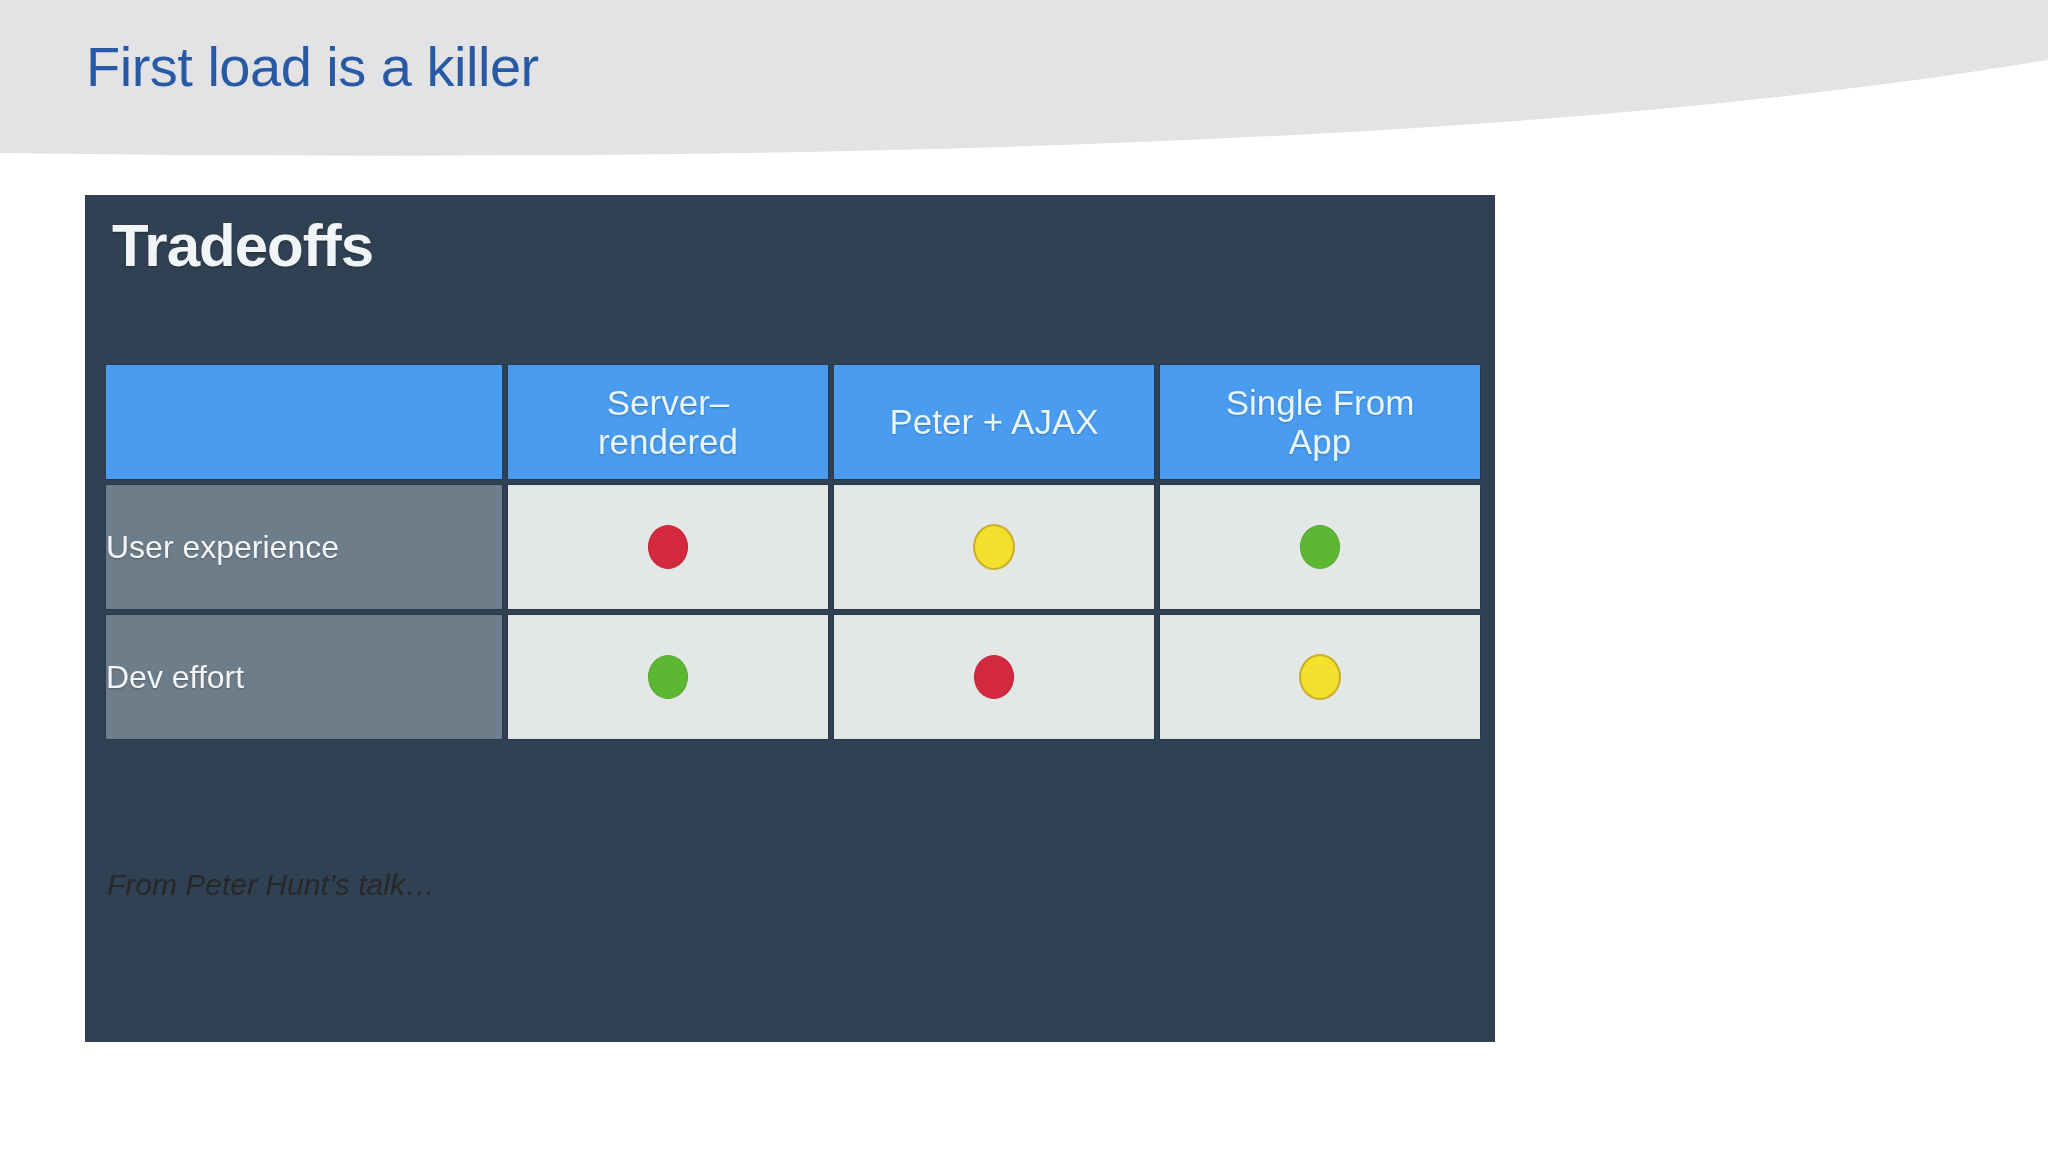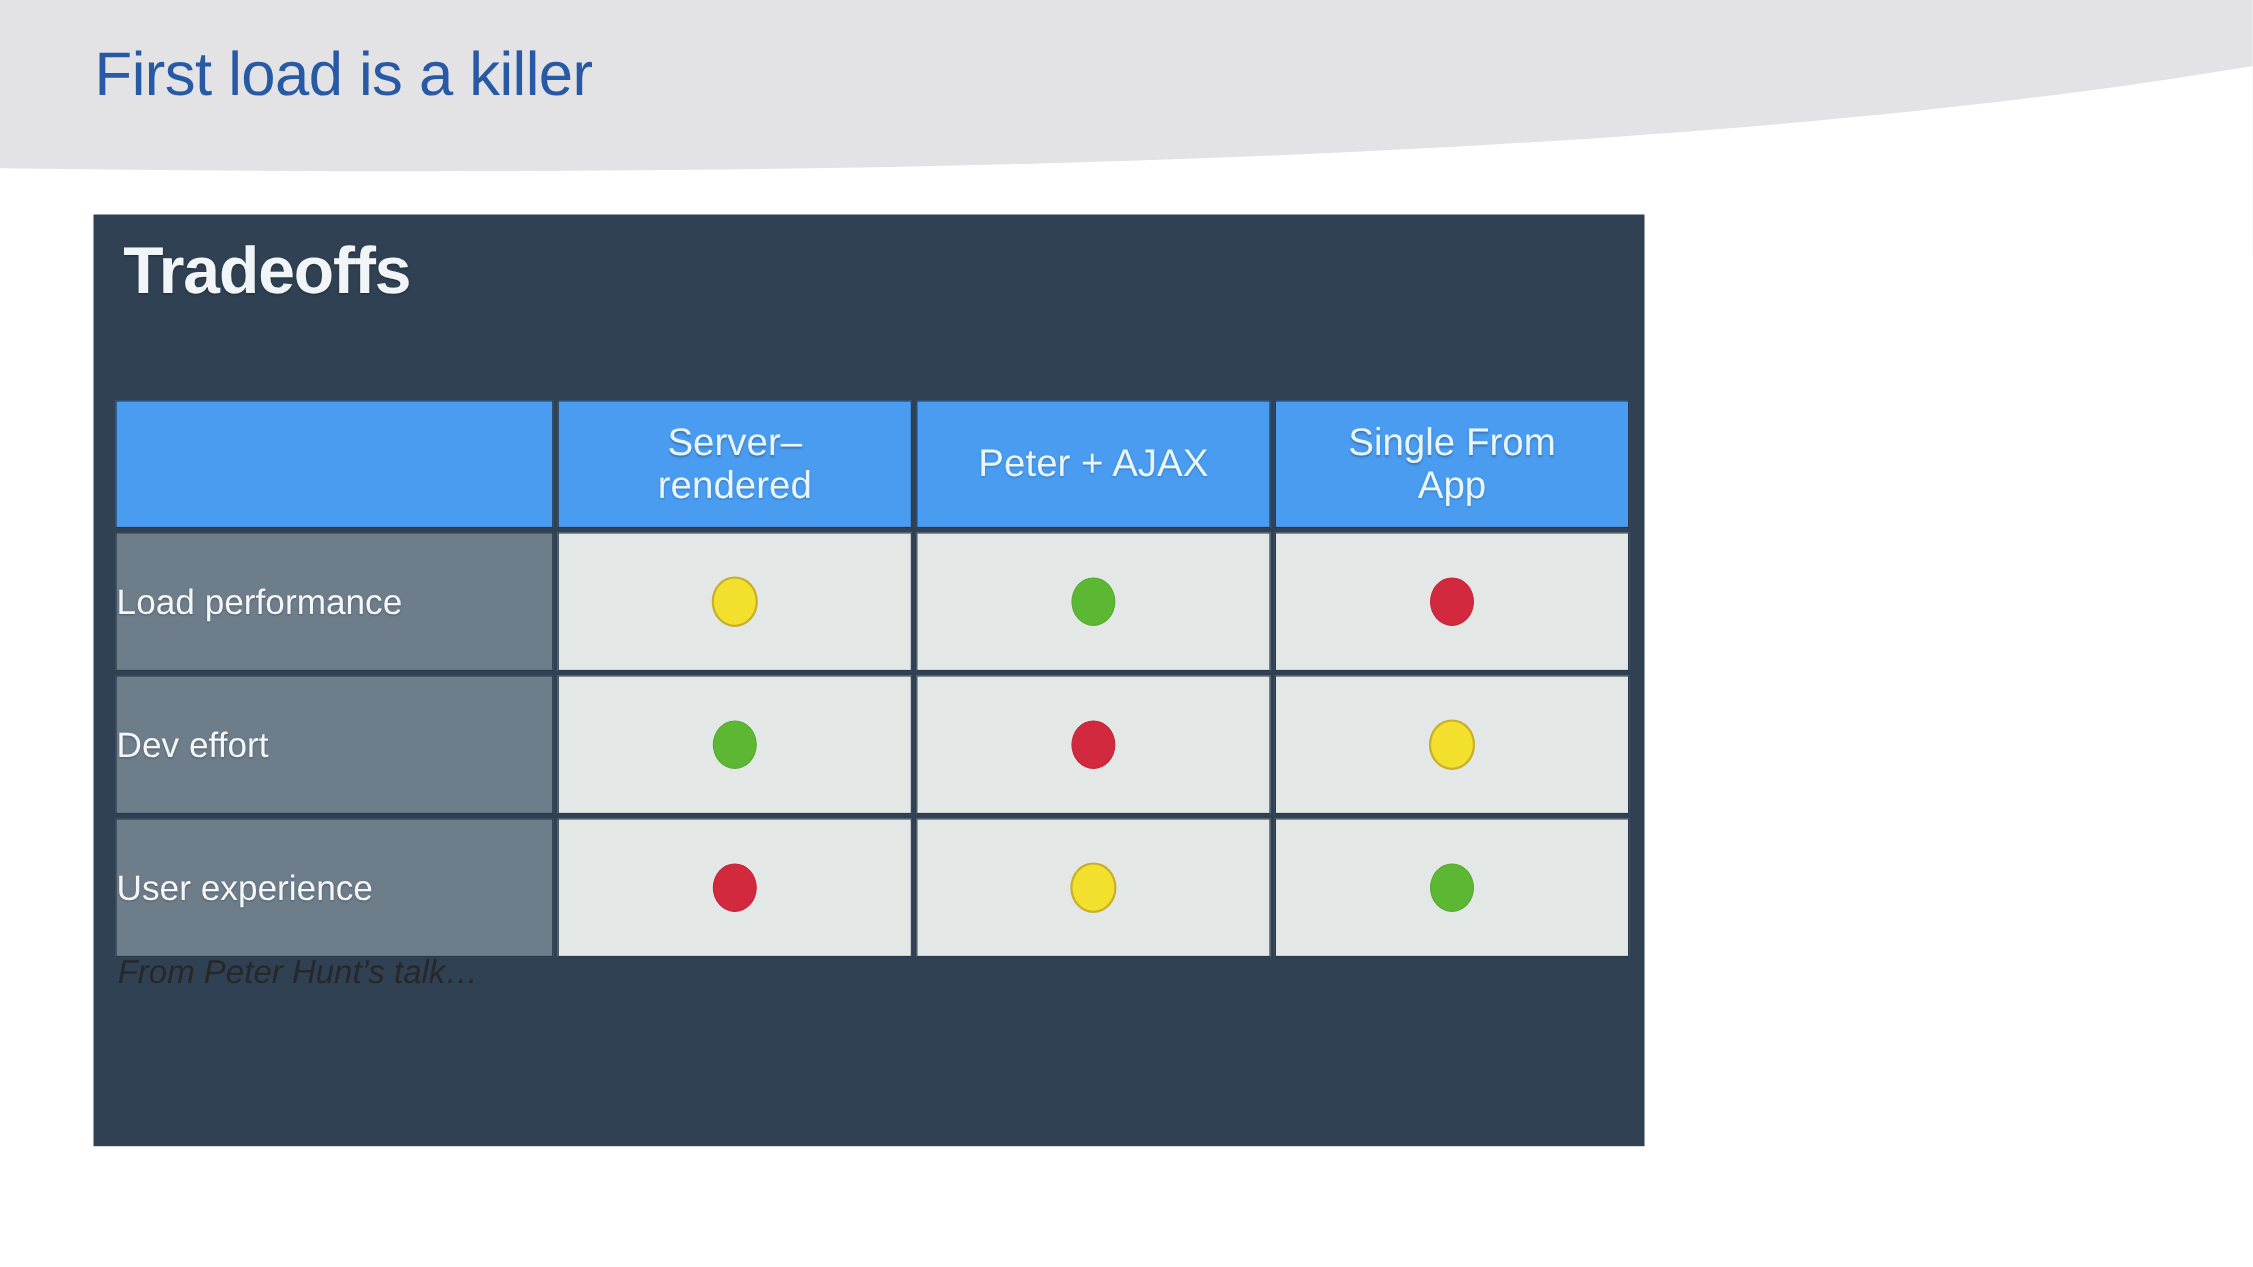--- a/index.html
+++ b/index.html
@@ -180,52 +180,40 @@
           <span>Peter + AJAX</span>
         </th>
         <th class="th-option">
           <span>Single From</span><br>
           <span>App</span>
         </th>
       </tr>
     </thead>
     <tbody>
       <tr>
-        <td class="td-rowlabel">Load performance</td>
+        <td class="td-rowlabel">User experience</td>
+        <td class="td-cell">
+          <span class="status-dot red"></span>
+        </td>
         <td class="td-cell">
           <span class="status-dot yellow"></span>
         </td>
         <td class="td-cell">
           <span class="status-dot green"></span>
-        </td>
-        <td class="td-cell">
-          <span class="status-dot red"></span>
         </td>
       </tr>
       <tr>
         <td class="td-rowlabel">Dev effort</td>
         <td class="td-cell">
           <span class="status-dot green"></span>
         </td>
         <td class="td-cell">
           <span class="status-dot red"></span>
         </td>
         <td class="td-cell">
           <span class="status-dot yellow"></span>
-        </td>
-      </tr>
-      <tr>
-        <td class="td-rowlabel">User experience</td>
-        <td class="td-cell">
-          <span class="status-dot red"></span>
-        </td>
-        <td class="td-cell">
-          <span class="status-dot yellow"></span>
-        </td>
-        <td class="td-cell">
-          <span class="status-dot green"></span>
         </td>
       </tr>
     </tbody>
   </table>
 </div>
 
 <div class="figure-caption">From Peter Hunt’s talk…</div>
 
 </body></html>

